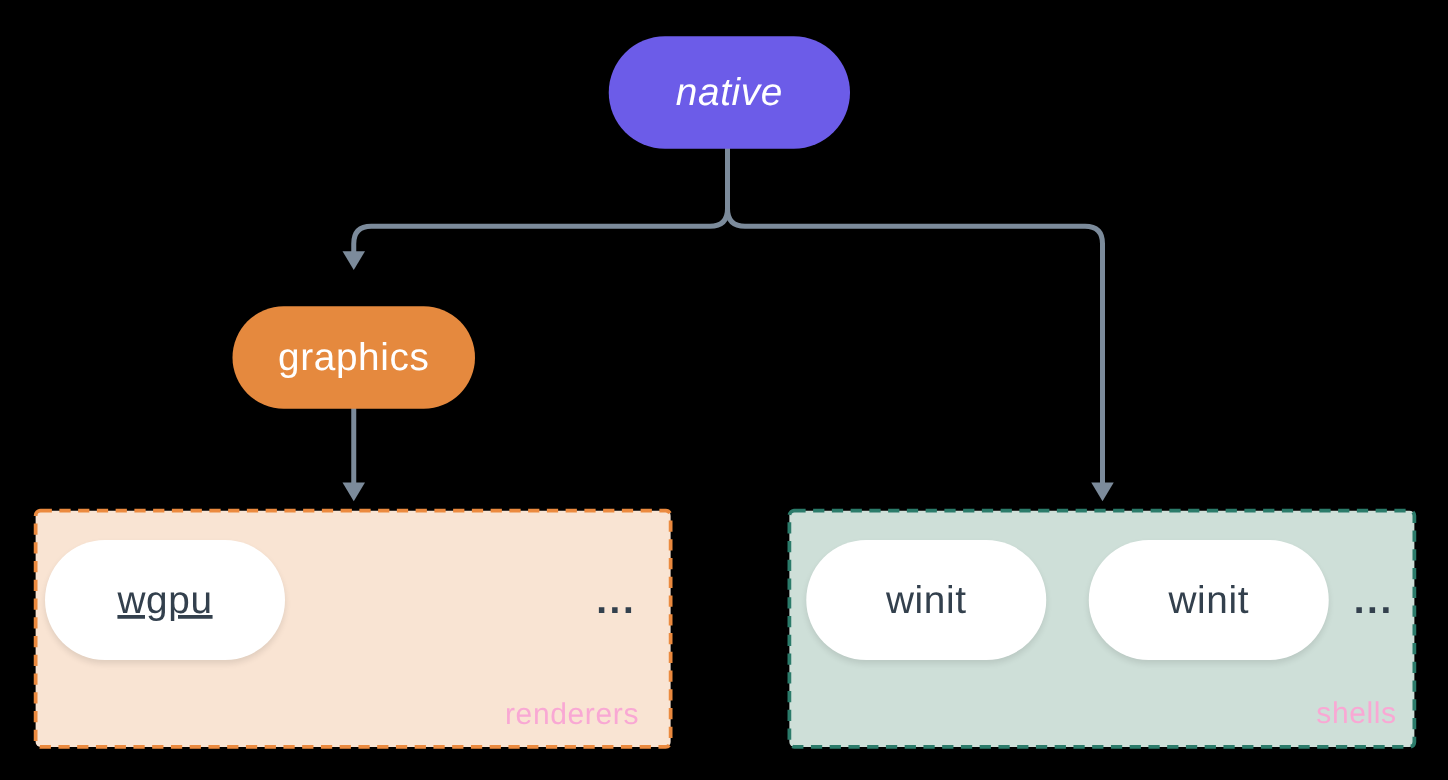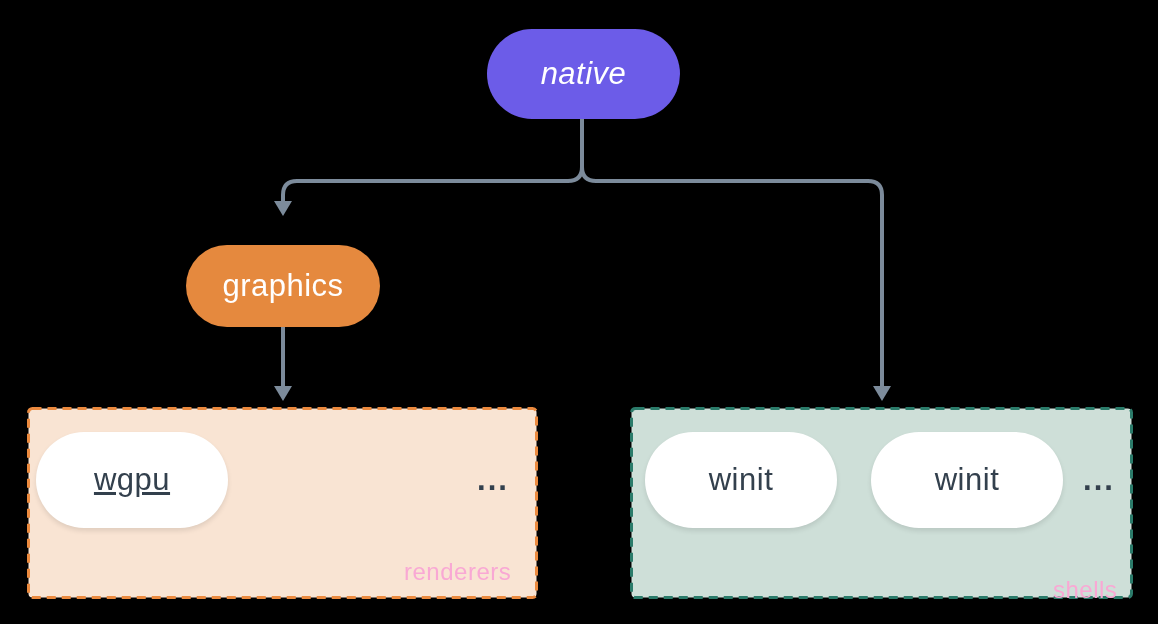--- a/index.html
+++ b/index.html
@@ -80,21 +80,21 @@
   }
   .ellipsis-renderers { left: 463px; }
   .ellipsis-shells    { left: 1069px; }
   .group-label {
     position: absolute;
     color: #f9a8d4;
     font-size: 24px;
     letter-spacing: 0.5px;
   }
   .label-renderers { left: 404px;  top: 558px; }
-  .label-shells    { left: 1053px; top: 576px; }
+  .label-shells    { left: 1053px; top: 557px; }
 </style>
 </head>
 <body>
 
 <div class="canvas">
 
   <svg class="connectors" viewBox="0 0 1158 624" xmlns="http://www.w3.org/2000/svg">
 
     <rect x="28.5" y="408.5" width="508" height="189" rx="4" fill="#F9E4D3" stroke="#EB8A3F" stroke-width="3" stroke-dasharray="9 6"></rect>
     <rect x="631.5" y="408.5" width="500" height="189" rx="4" fill="#CEDFD8" stroke="#2B7B6A" stroke-width="3" stroke-dasharray="9 6"></rect>

